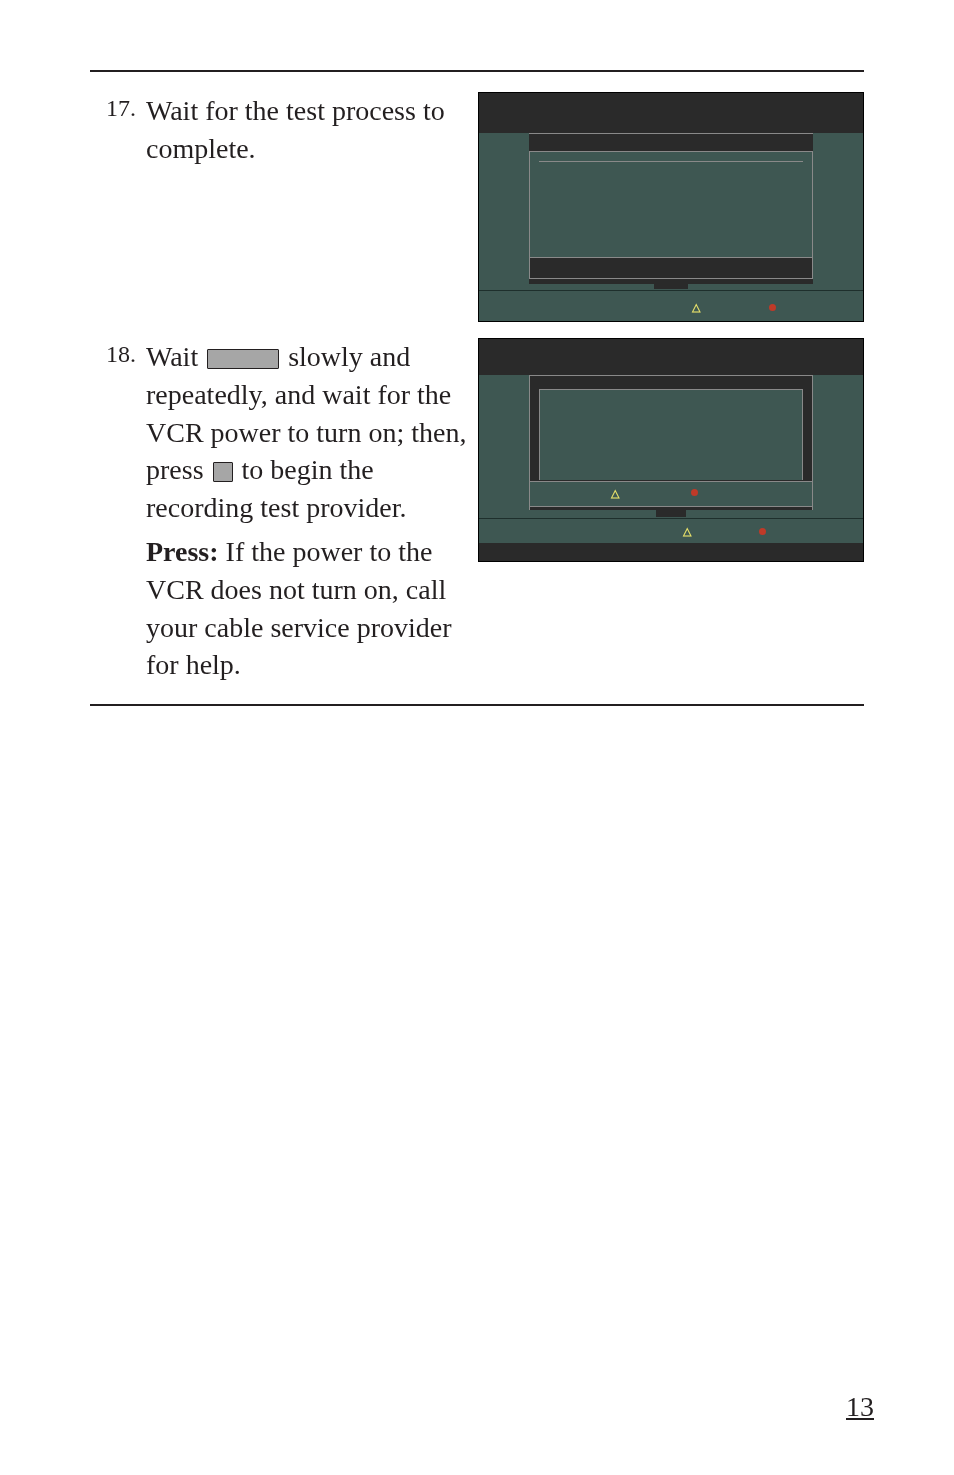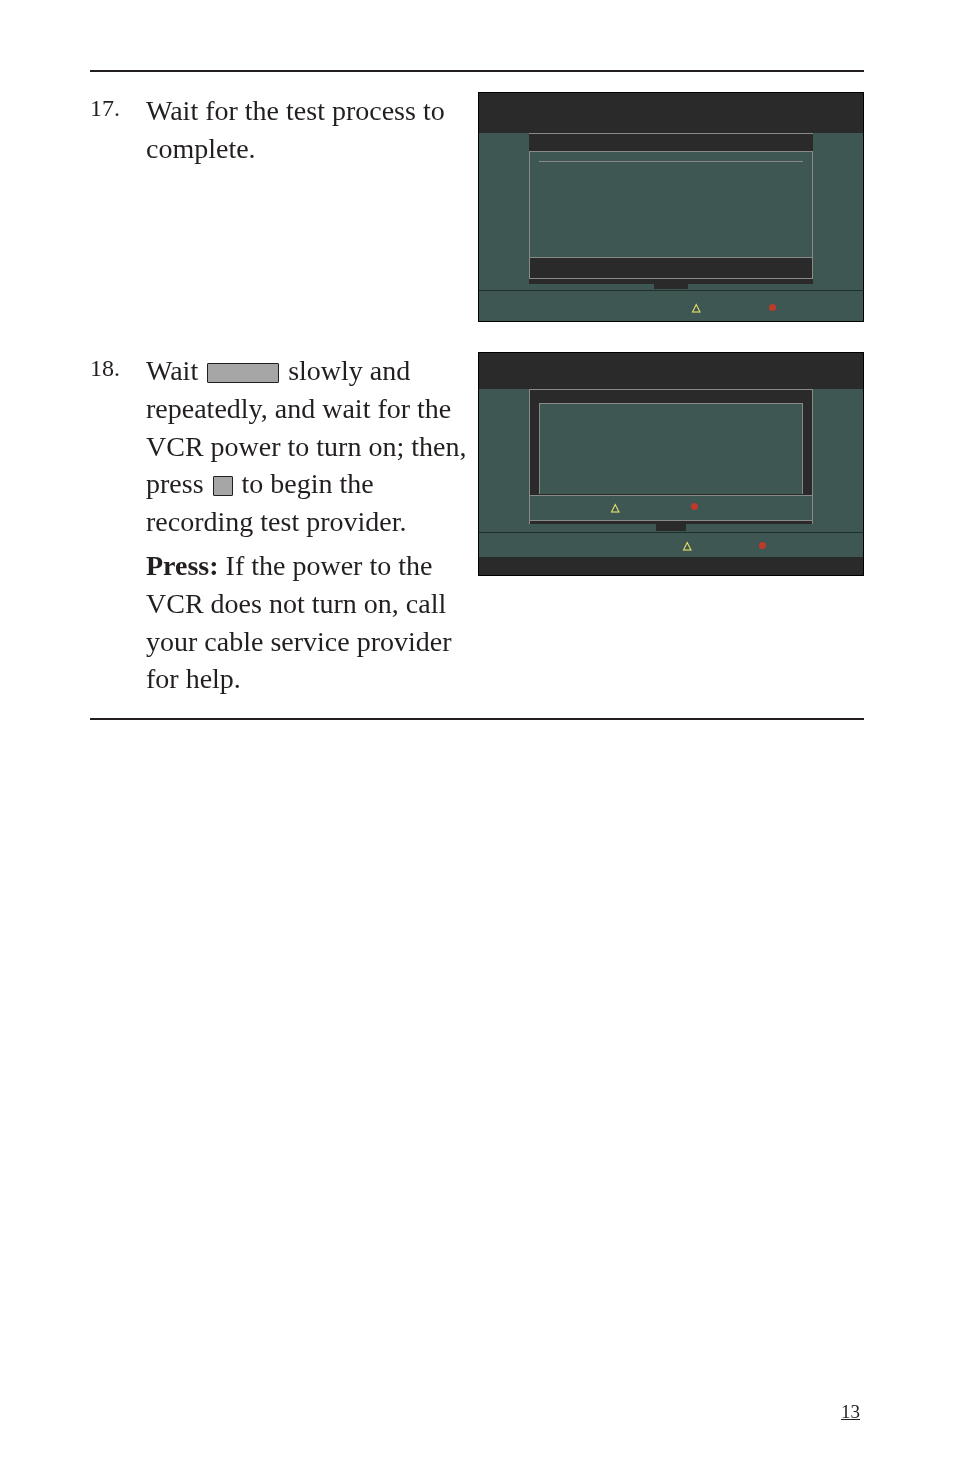--- a/index.html
+++ b/index.html
@@ -26,21 +26,21 @@
     margin: 20px 0 0 0;
   }
   .step-row {
     display: flex;
     align-items: flex-start;
     margin-top: 20px;
   }
   .step-num {
     width: 46px;
     flex: 0 0 46px;
-    text-align: left;
+    text-align: right;
     font-size: 24px;
     line-height: 1.35;
     padding-right: 6px;
   }
   .step-text {
     flex: 0 0 328px;
     font-size: 28px;
     line-height: 1.35;
     padding-left: 4px;
   }
@@ -150,23 +150,23 @@
     border-top: 1px solid #1e2f2c;
   }
   .d2 .bottom-dark {
     position: absolute; left: 0; right: 0; bottom: 0; height: 18px;
     background: #2a2a2a;
   }
   .d2 .base-eject { left: 204px; bottom: 24px; }
   .d2 .base-rec   { left: 280px; bottom: 26px; }
   .pagenum {
     position: absolute;
-    right: 94px;
+    right: 80px;
     bottom: 52px;
-    font-size: 19px;
+    font-size: 28px;
     text-decoration: underline;
   }
 </style>
 </head>
 <body>
 
 <div class="page">
   <div class="rule"></div>
 
   <div class="step-row">
@@ -182,21 +182,21 @@
         <div class="screen-inner"></div>
         <div class="tv-bottom"></div>
         <div class="pedestal"></div>
         <div class="tv-ctrl"></div>
         <span class="eject-ico">△</span>
         <span class="rec-ico"></span>
       </div>
     </div>
   </div>
 
-  <div class="step-row" style="margin-top:30px">
+  <div class="step-row" style="margin-top:16px">
     <div class="step-num">18.</div>
     <div class="step-text">
       <span>Wait </span><span class="btn-chip btn-long"></span><span> slowly and repeatedly, and wait for the VCR power to turn on; then, press </span><span class="btn-chip btn-sq"></span><span> to begin the recording test provider.</span>
       <div style="height:6px"></div>
       <span class="bold">Press:</span><span> If the power to the VCR does not turn on, call your cable service provider for help.</span>
     </div>
     <div class="diagram-wrap">
       <div class="diagram d2">
         <div class="top-band"></div>
         <div class="tv-outer"></div>

